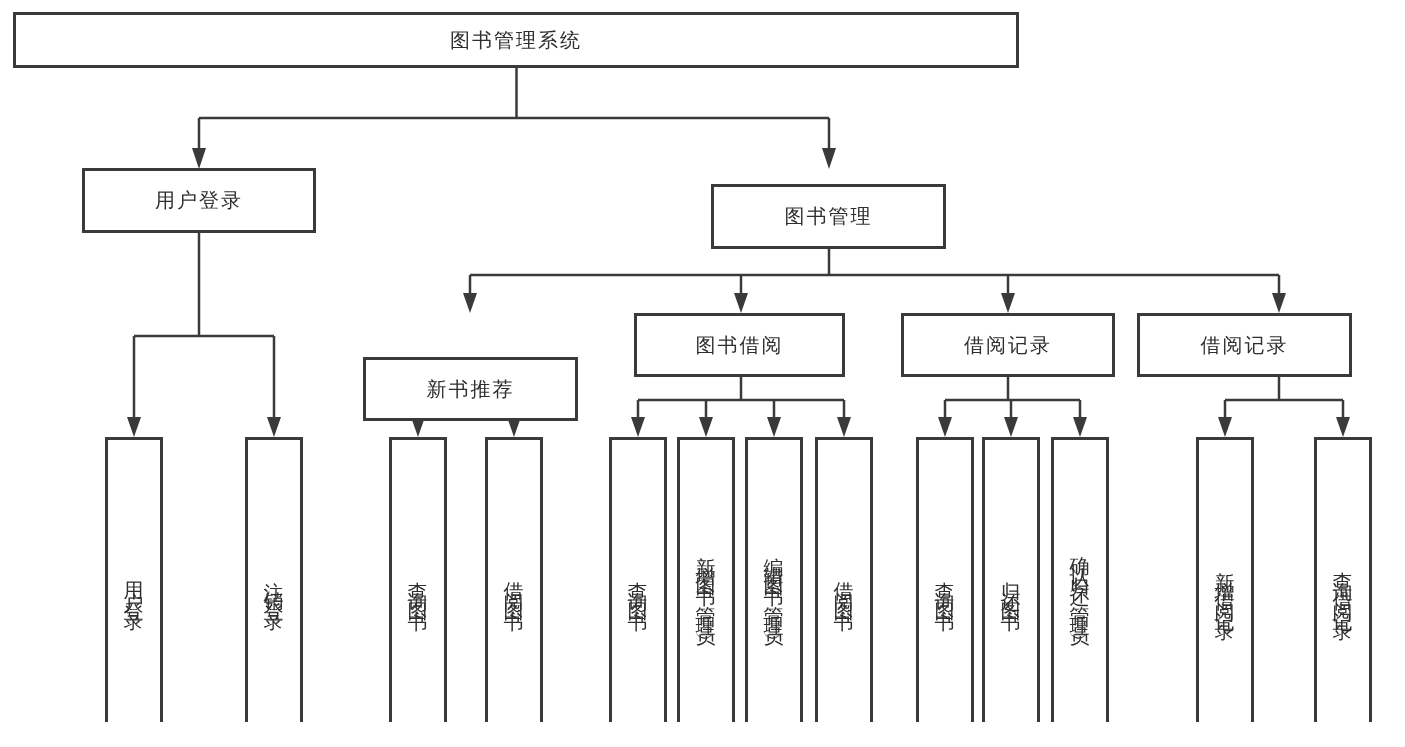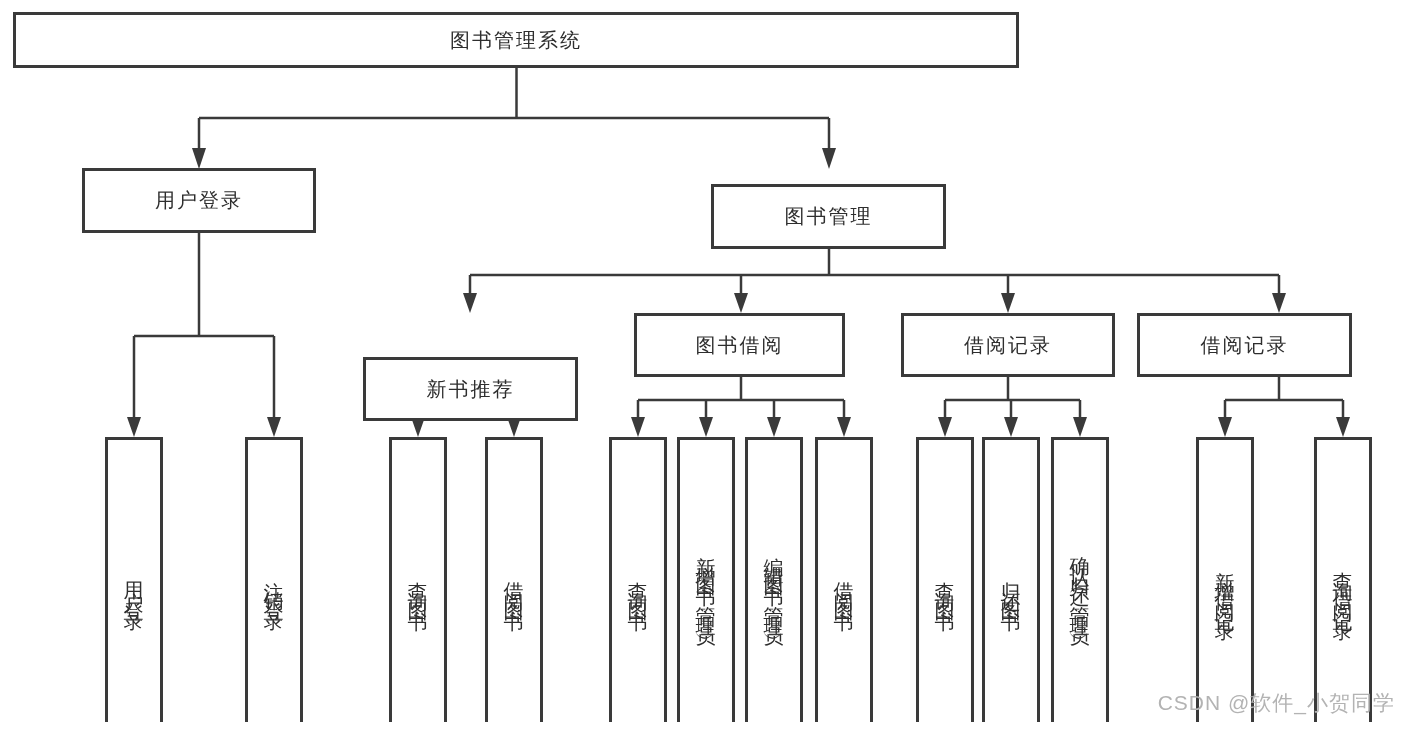--- a/index.html
+++ b/index.html
@@ -198,15 +198,14 @@
     <span>确认归还（管理员）</span>
   </div>
 
   <div class="vbox" style="left:1196px;">
     <span>新增借阅记录</span>
   </div>
   <div class="vbox" style="left:1314px;">
     <span>查询借阅记录</span>
   </div>
 
-  <div class="watermark">CSDN @软件_小贺同学</div>
 
 </div>
 
 </body></html>

